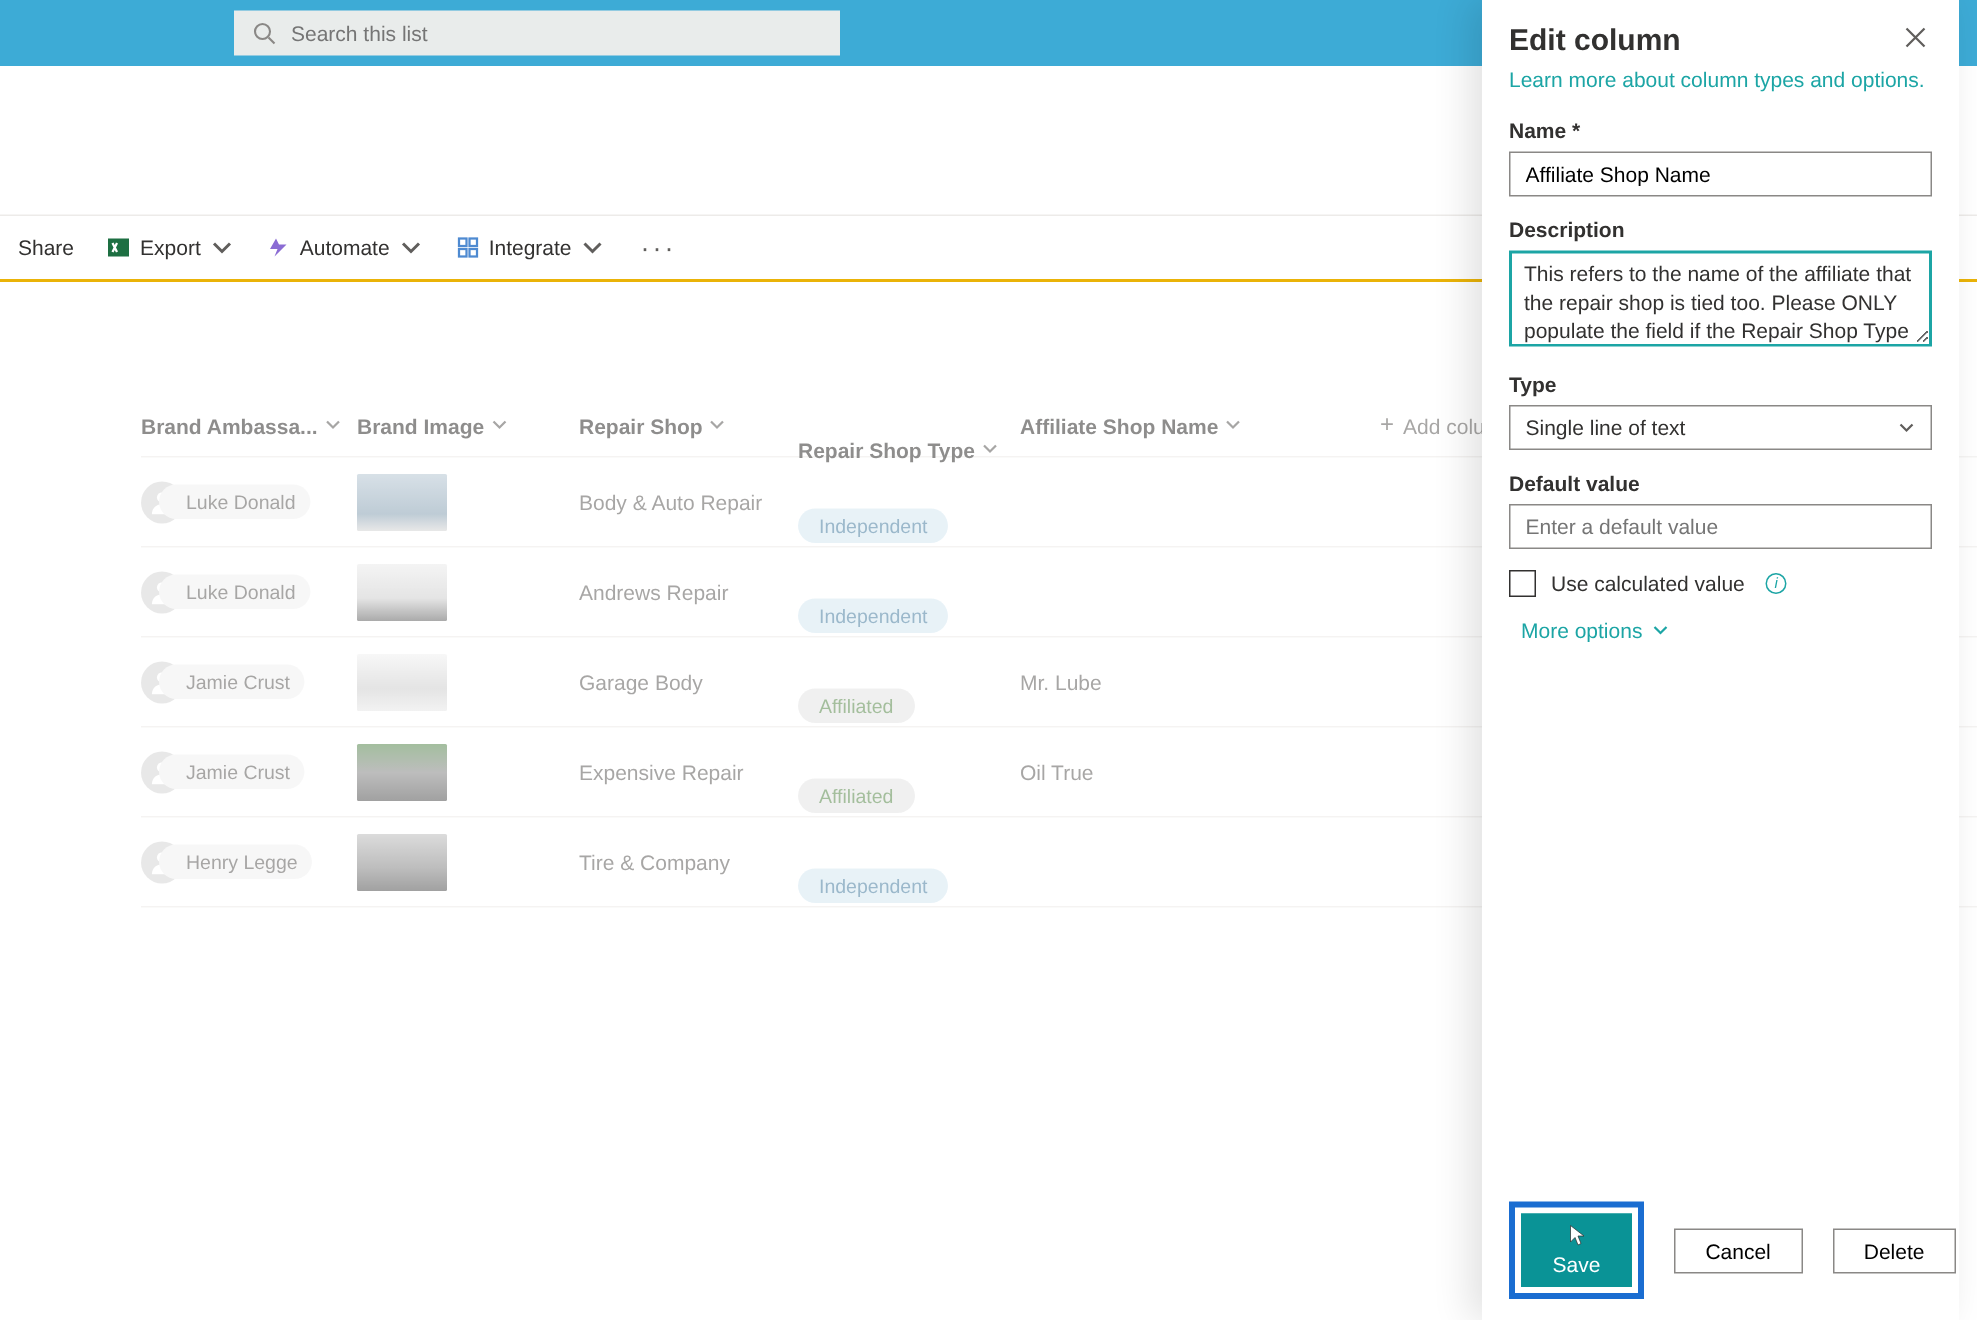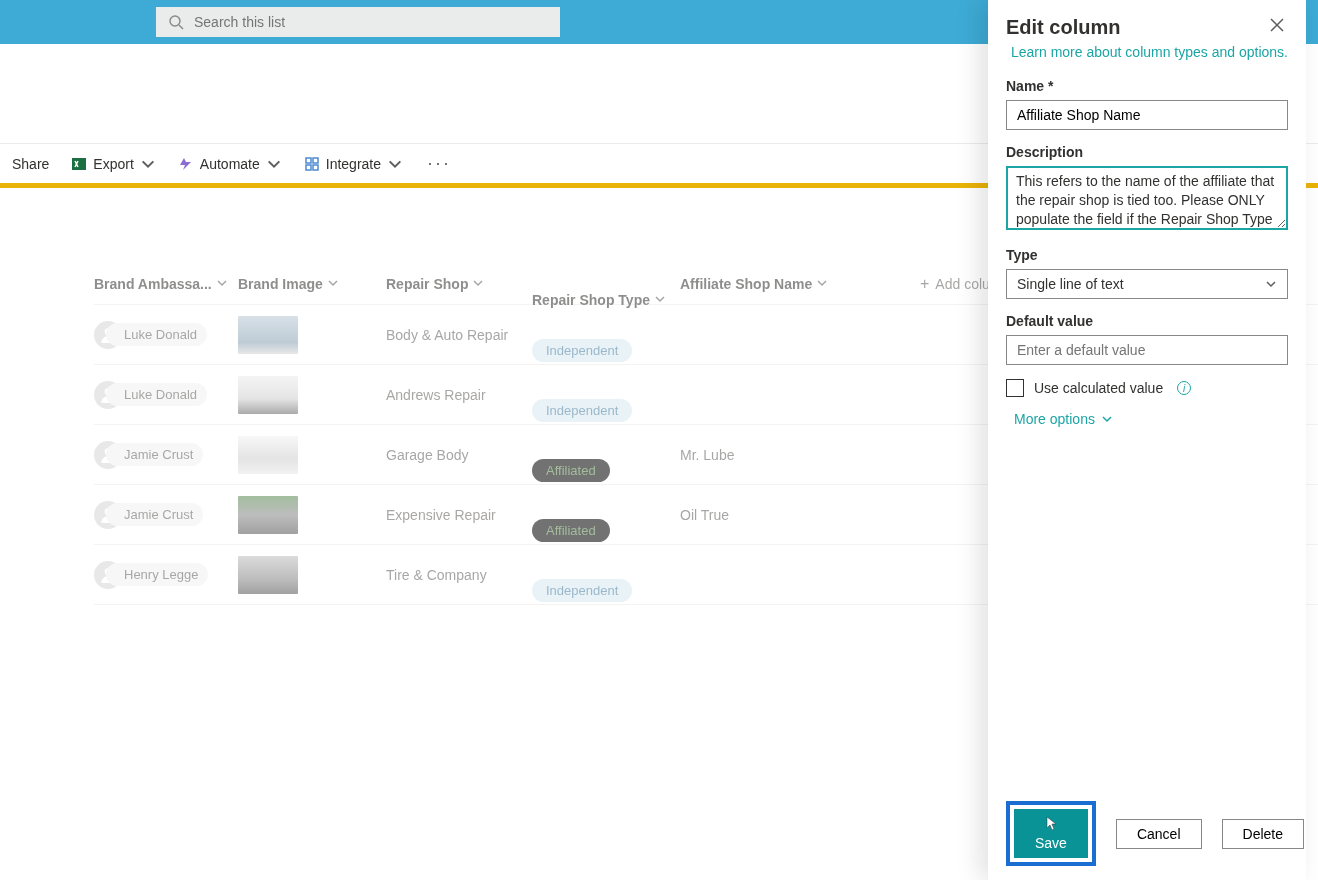--- a/index.html
+++ b/index.html
@@ -5,21 +5,21 @@
     * { box-sizing: border-box; margin: 0; padding: 0; font-family: "Segoe UI", -apple-system, sans-serif; }
     body { background: #fff; color: #323130; font-size: 14px; width: 1318px; height: 880px; overflow: hidden; position: relative; }
 
     .topbar { background: #3dabd6; height: 44px; display: flex; align-items: center; padding-left: 156px; }
     .search-box { background: #e9eceb; width: 404px; height: 30px; display: flex; align-items: center; padding: 0 12px; border: none; }
     .search-box svg { width: 16px; height: 16px; fill: none; stroke: #8a8886; stroke-width: 1.4; margin-right: 10px; }
     .search-box input { background: transparent; border: none; outline: none; font-size: 14px; color: #555; flex: 1; }
 
     .spacer { height: 100px; border-bottom: 1px solid #edebe9; }
 
-    .toolbar { height: 44px; display: flex; align-items: center; padding: 0 0 0 4px; border-bottom: 5px solid #eab308; gap: 6px; }
+    .toolbar { height: 44px; display: flex; align-items: center; padding: 0 0 0 4px; border-bottom: 2px solid #eab308; gap: 6px; }
     .toolbar-btn { display: flex; align-items: center; padding: 6px 8px; gap: 6px; color: #323130; cursor: pointer; background: none; border: none; font-size: 14px; }
     .toolbar-btn svg { width: 16px; height: 16px; }
     .chev { width: 10px; height: 10px; }
     .chev path { stroke: #605e5c; stroke-width: 1.5; fill: none; }
     .more-dots { color: #605e5c; font-size: 18px; letter-spacing: 2px; padding: 6px 10px; cursor: pointer; }
 
     .grid-wrap { padding-left: 94px; padding-top: 76px; opacity: 0.55; }
     .grid-head { display: flex; align-items: center; height: 40px; color: #323130; font-weight: 600; font-size: 14px; }
     .col-1 { width: 144px; }
     .col-2 { width: 148px; }
@@ -32,31 +32,31 @@
 
     .grid-body { border-top: 1px solid #edebe9; }
     .row { display: flex; align-items: center; height: 60px; border-bottom: 1px solid #edebe9; }
     .person { display: flex; align-items: center; gap: 0; }
     .person-avatar { width: 28px; height: 28px; border-radius: 50%; background: #d6d6d6; display: flex; align-items: center; justify-content: center; }
     .person-avatar svg { width: 18px; height: 18px; fill: #fff; }
     .person-name { background: #f2f2f2; padding: 4px 10px 4px 6px; border-radius: 14px; color: #605e5c; font-size: 13px; margin-left: -16px; padding-left: 18px; }
     .thumb { width: 60px; height: 38px; background: #ddd; display: block; border-radius: 1px; }
     .pill { display: inline-block; padding: 4px 14px; border-radius: 14px; font-size: 13px; }
     .pill-blue { background: #d6e8f2; color: #4a7fa1; }
-    .pill-green { background: #000000; color: #5a8a4d; }
+    .pill-green { background: #e5e5e5; color: #5a8a4d; }
     .cell-text { color: #605e5c; font-size: 14px; }
 
     .overlay { position: absolute; top: 0; left: 0; right: 0; bottom: 0; background: rgba(255,255,255,0.0); pointer-events: none; }
 
     .panel { position: absolute; top: 0; right: 12px; width: 318px; height: 100%; background: #fff; box-shadow: -8px 0 24px rgba(0,0,0,0.12); display: flex; flex-direction: column; }
     .panel-head { display: flex; align-items: center; justify-content: space-between; padding: 14px 18px 4px 18px; }
     .panel-title { font-size: 20px; font-weight: 600; color: #323130; }
     .close-btn { background: none; border: none; cursor: pointer; color: #605e5c; font-size: 16px; padding: 4px; }
     .close-btn svg { width: 14px; height: 14px; stroke: #605e5c; stroke-width: 1.5; fill: none; }
-    .panel-link { color: #1ca5a5; font-size: 14px; padding: 0 18px 12px 18px; cursor: pointer; text-align: right; }
+    .panel-link { color: #1ca5a5; font-size: 14px; padding: 0 18px 12px 18px; cursor: pointer; }
     .panel-body { padding: 6px 18px; flex: 1; overflow-y: auto; }
     .field { margin-bottom: 14px; }
     .field-label { font-weight: 600; font-size: 14px; margin-bottom: 6px; display: block; color: #323130; }
     .text-input { width: 100%; border: 1px solid #8a8886; padding: 6px 10px; font-size: 14px; font-family: inherit; outline: none; }
     .textarea-input { width: 100%; border: 2px solid #1ca5a5; padding: 4px 8px; font-size: 14px; font-family: inherit; outline: none; height: 64px; resize: vertical; color: #323130; line-height: 1.35; }
     .select-wrap { position: relative; }
     .select-input { width: 100%; border: 1px solid #8a8886; padding: 6px 10px; font-size: 14px; background: #fff; cursor: pointer; display: flex; justify-content: space-between; align-items: center; }
     .select-input svg { width: 12px; height: 12px; }
     .checkbox-row { display: flex; align-items: center; gap: 10px; }
     .checkbox { width: 18px; height: 18px; border: 1px solid #323130; background: #fff; cursor: pointer; }

